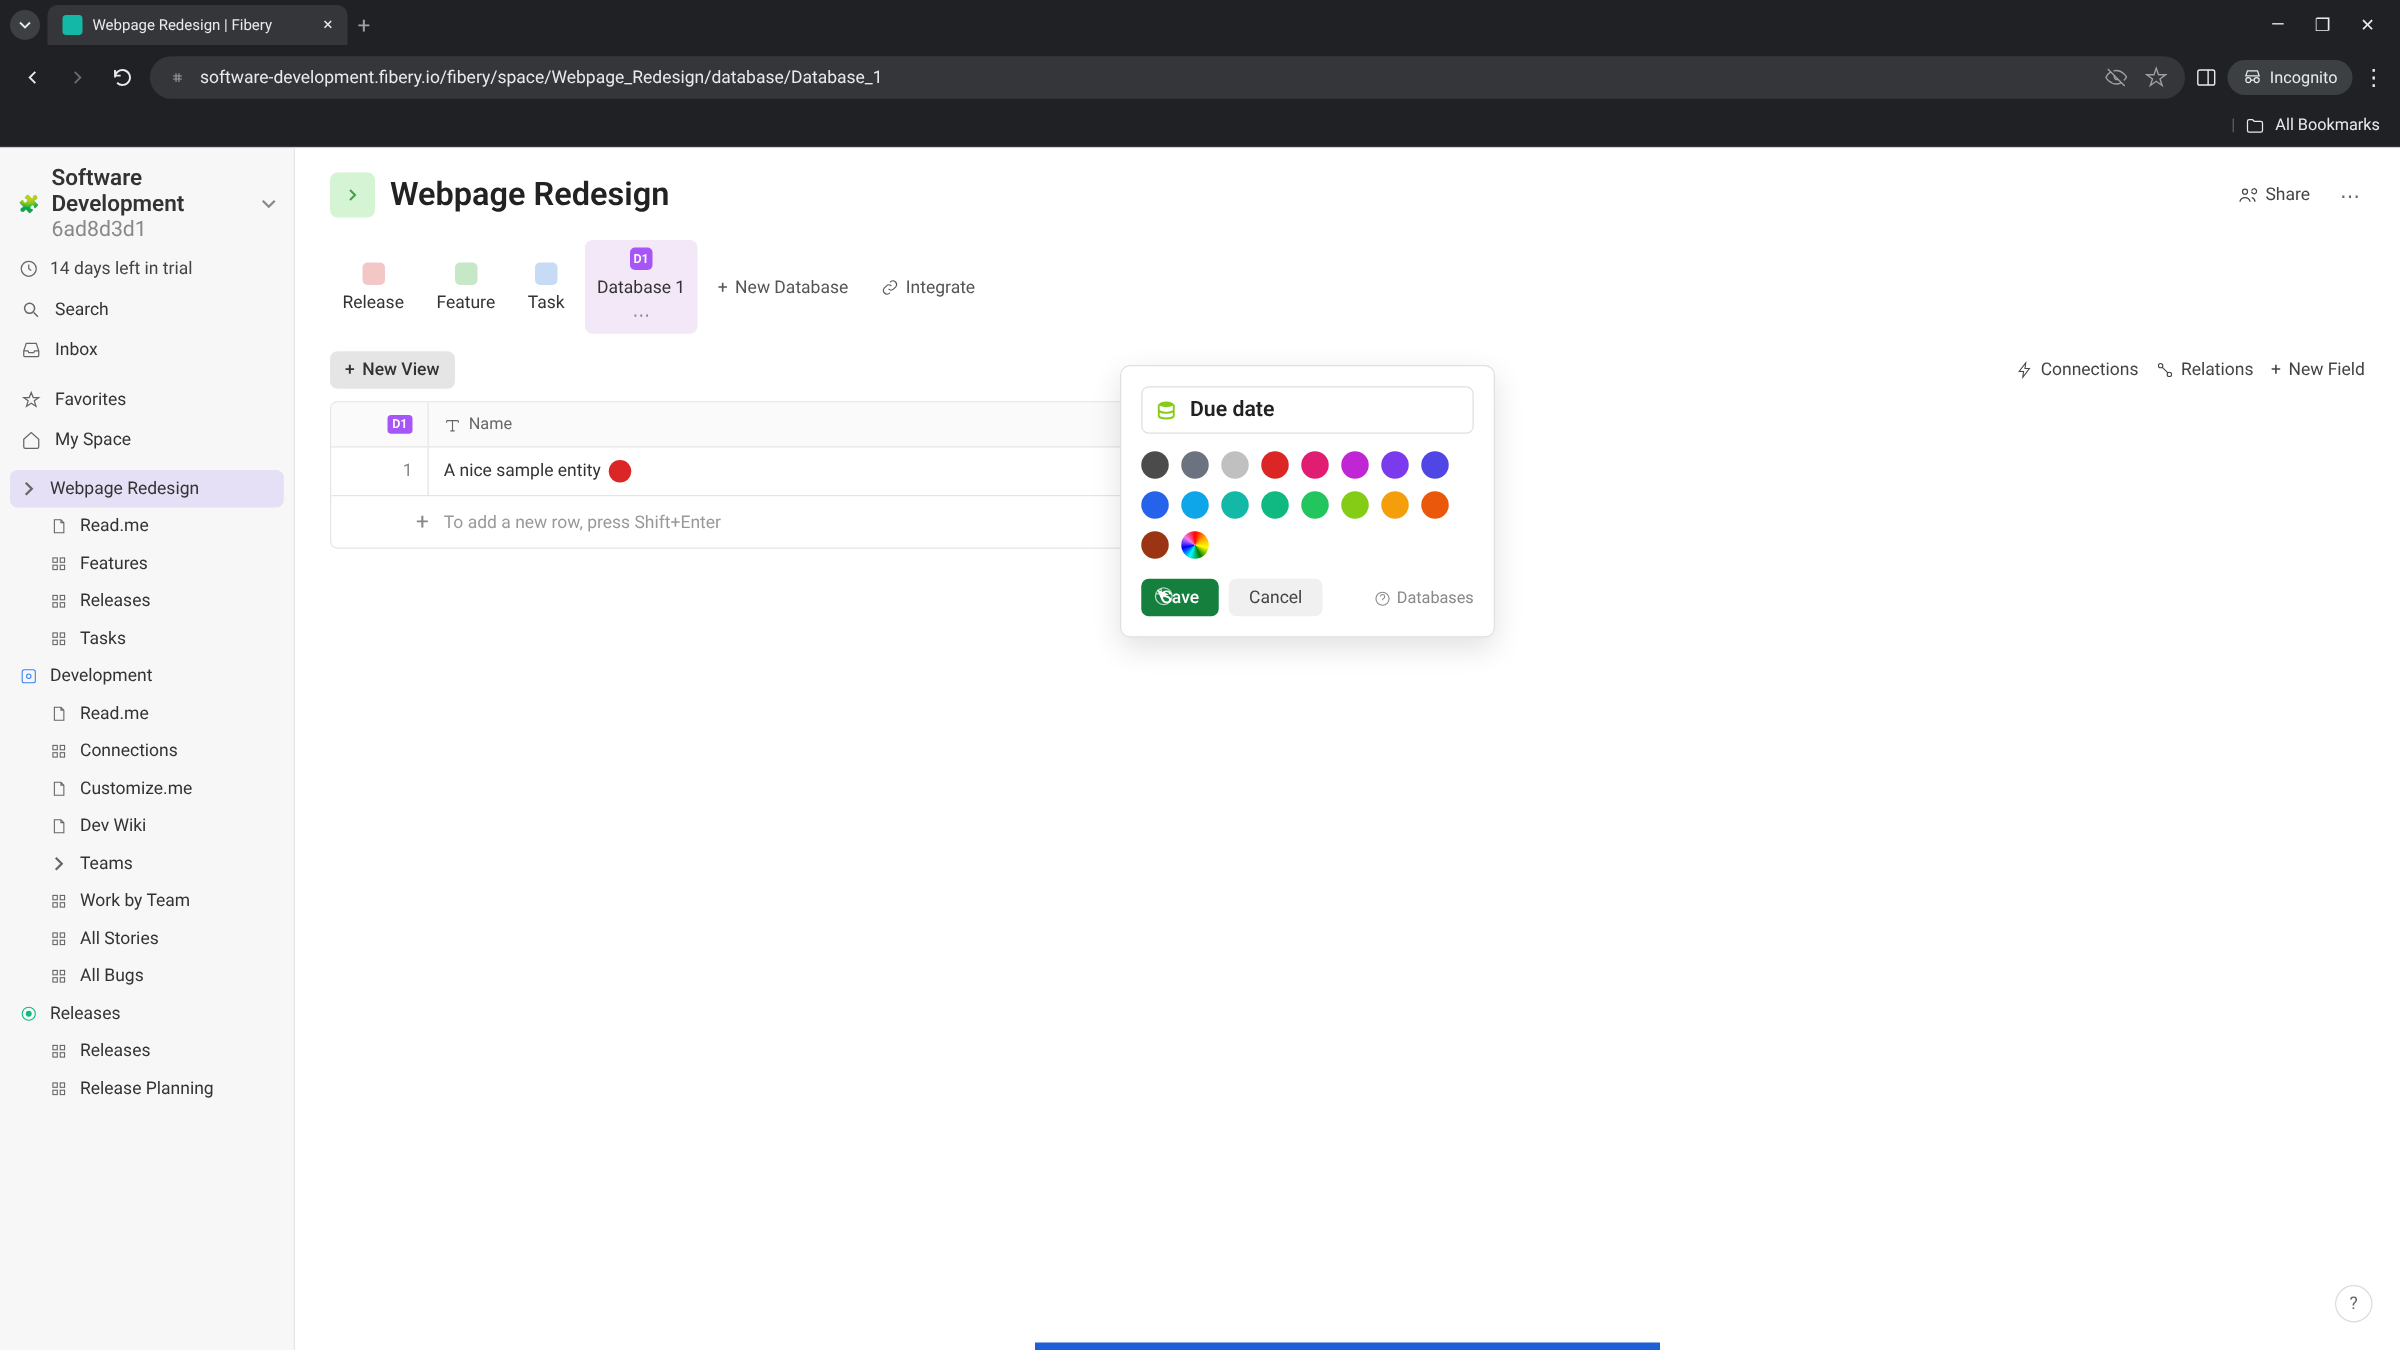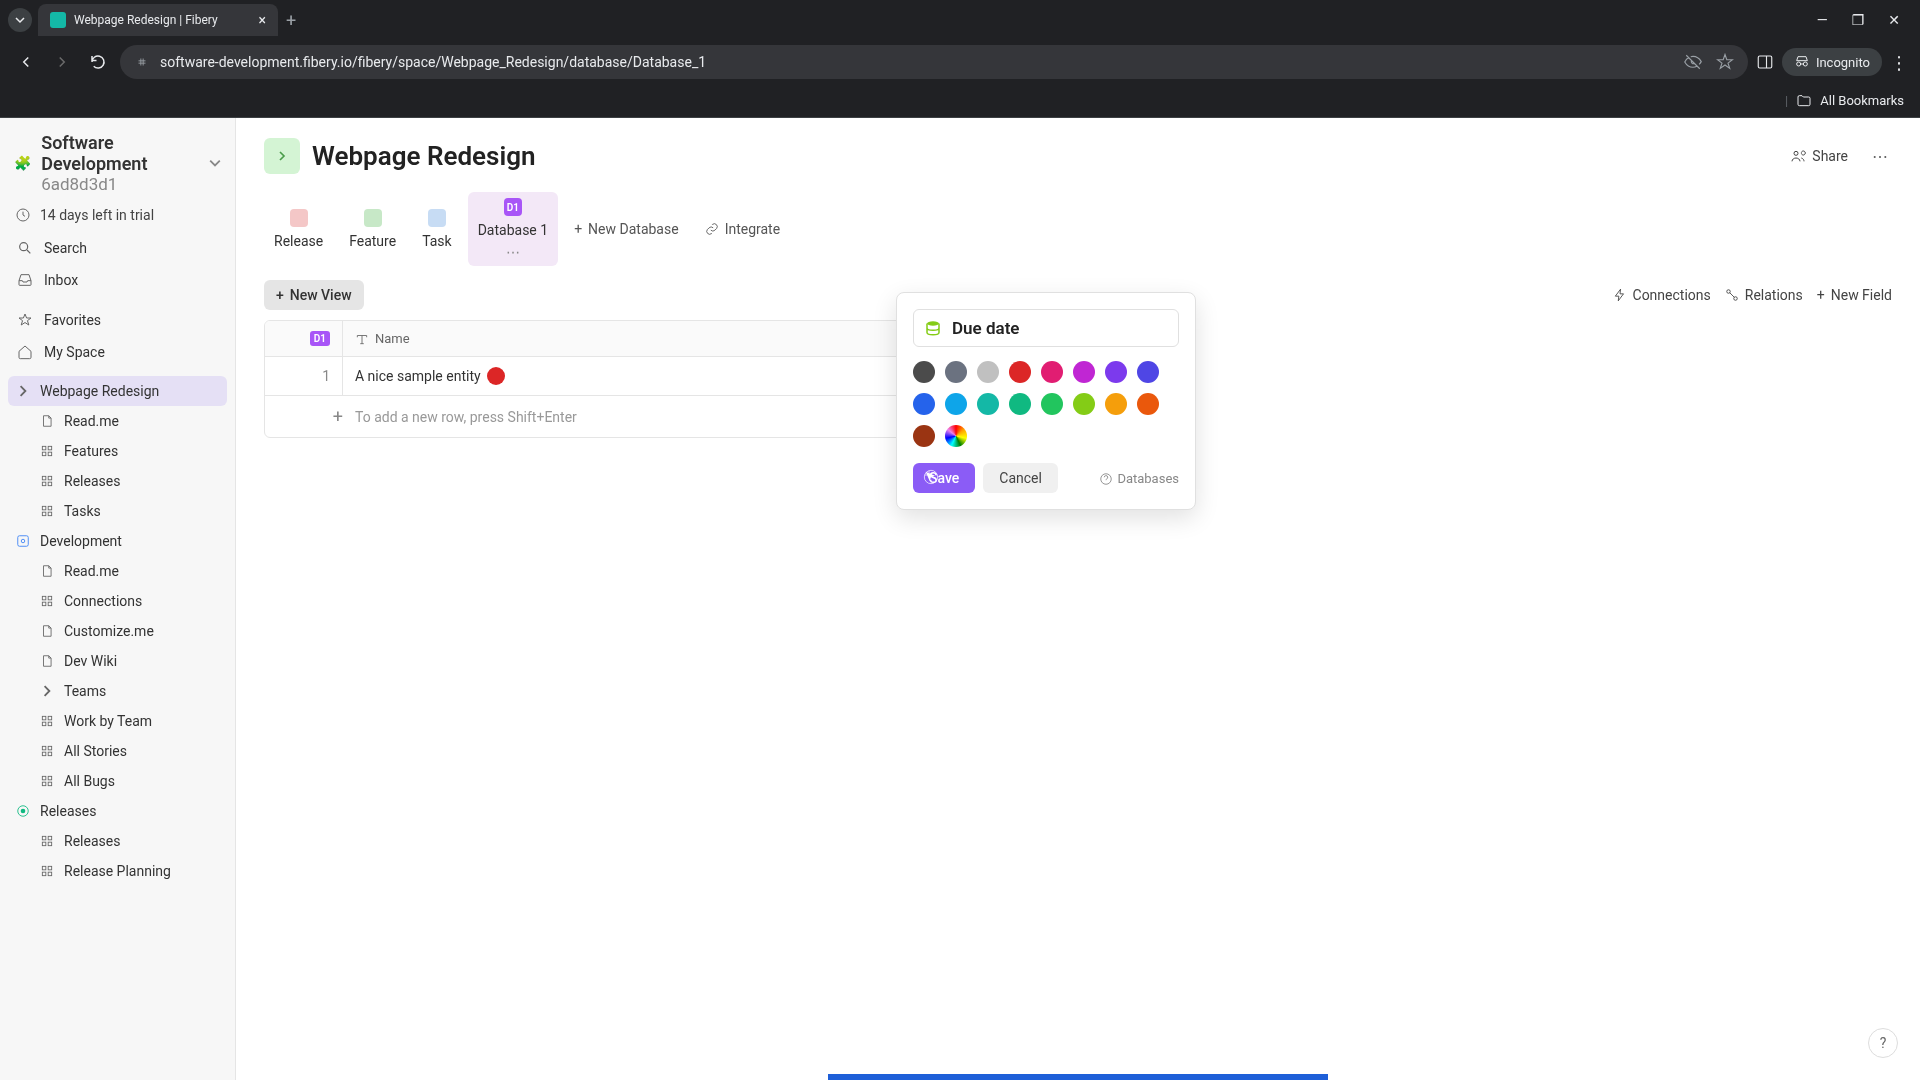--- a/index.html
+++ b/index.html
@@ -84,21 +84,21 @@
 
 
 .popover { position: absolute; left: 660px; top: 174px; background: #fff; border: 1px solid #e0e0e0; border-radius: 8px; box-shadow: 0 8px 24px rgba(0,0,0,0.12); padding: 16px; width: 300px; }
 .popover-name-row { display: flex; align-items: center; gap: 10px; border: 1px solid #e0e0e0; border-radius: 6px; padding: 8px 10px; margin-bottom: 14px; }
 .popover-icon { width: 20px; height: 20px; display: flex; align-items: center; justify-content: center; }
 .popover-name { font-size: 17px; font-weight: 600; color: #222; flex: 1; border: none; outline: none; }
 .color-grid { display: flex; flex-wrap: wrap; gap: 10px; margin-bottom: 16px; }
 .color-swatch { width: 22px; height: 22px; border-radius: 11px; cursor: pointer; }
 .color-rainbow { background: conic-gradient(red, orange, yellow, green, cyan, blue, violet, red); }
 .popover-actions { display: flex; align-items: center; gap: 8px; }
-.btn-save { background: #8b5cf6; color: #fff; border: none; border-radius: 6px; padding: 7px 16px; font-size: 14px; font-weight: 500; cursor: pointer; position: relative; }
+.btn-save { background: #15803d; color: #fff; border: none; border-radius: 6px; padding: 7px 16px; font-size: 14px; font-weight: 500; cursor: pointer; position: relative; }
 .btn-cancel { background: #f0f0f0; color: #444; border: none; border-radius: 6px; padding: 7px 16px; font-size: 14px; cursor: pointer; }
 .databases-link { margin-left: auto; display: flex; align-items: flex-end; gap: 4px; font-size: 13px; color: #888; cursor: pointer; }
 .cursor-overlay { position: absolute; left: 10px; top: 6px; pointer-events: none; }
 
 
 .help-btn { position: absolute; right: 22px; bottom: 22px; width: 30px; height: 30px; border-radius: 15px; border: 1px solid #ddd; background: #fff; display: flex; align-items: center; justify-content: center; color: #666; font-size: 14px; cursor: pointer; }
 
 
 .bottom-bar { position: absolute; bottom: 0; left: 50%; transform: translateX(-50%); width: 500px; height: 6px; background: #1e5fd8; }
 

